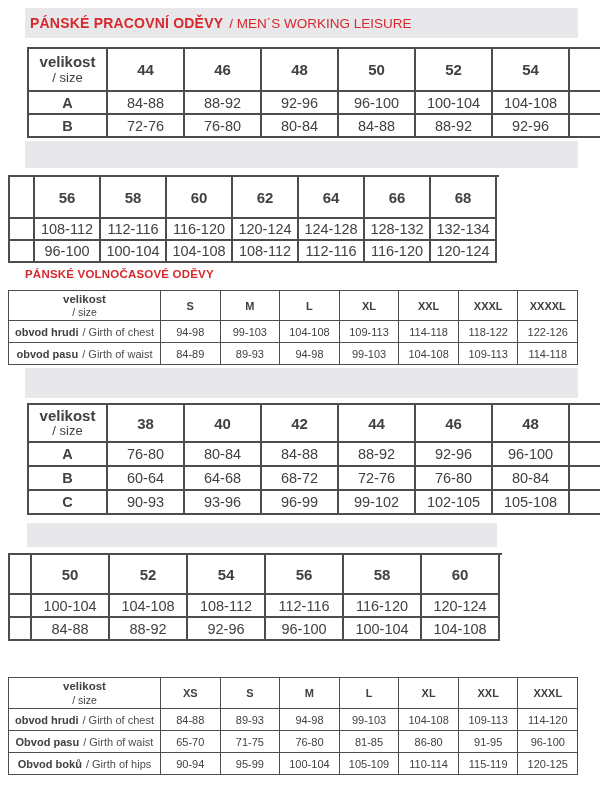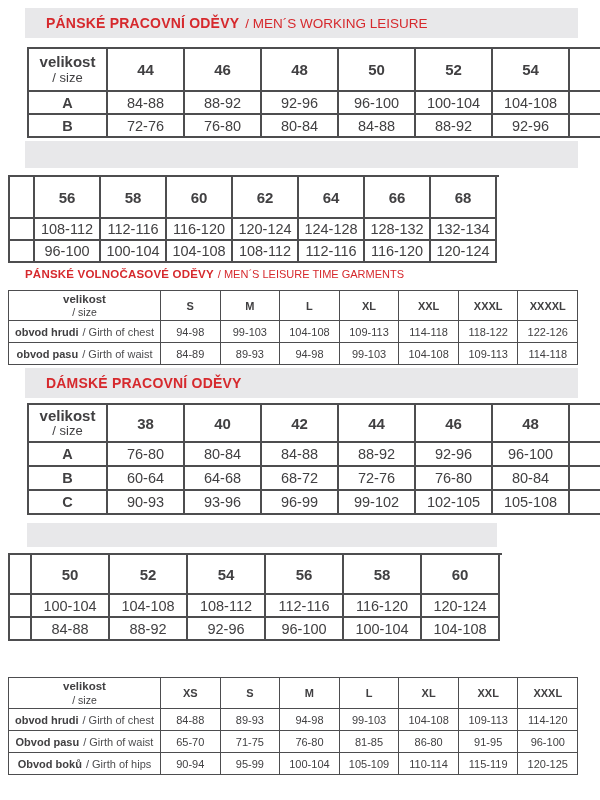--- a/index.html
+++ b/index.html
@@ -4,21 +4,21 @@
 <style>
   html,body{margin:0;padding:0;}
   body{
     width:600px;height:800px;overflow:hidden;position:relative;
     background:#ffffff;color:#414042;
     font-family:"Liberation Sans", sans-serif;
   }
   .heading-bar{
     position:absolute;left:25px;width:553px;height:30px;
     background:#e8e8ea;display:flex;align-items:center;
-    padding-left:21px;box-sizing:border-box;white-space:nowrap;
+    padding-left:5px;box-sizing:border-box;white-space:nowrap;
   }
   .h-cz{color:#d6292d;font-weight:bold;font-size:14px;letter-spacing:.2px;}
   .h-en{color:#d6292d;font-size:13.5px;margin-left:6px;}
   .sub-heading{
     position:absolute;left:25px;display:flex;align-items:center;white-space:nowrap;
   }
   .sub-heading .h-cz{font-size:11.5px;}
   .sub-heading .h-en{font-size:11px;margin-left:4px;}
   .spacer-bar{position:absolute;background:#e8e8ea;}
 
@@ -113,21 +113,20 @@
     <div class="cells"><div class="cell">108-112</div><div class="cell">112-116</div><div class="cell">116-120</div><div class="cell">120-124</div><div class="cell">124-128</div><div class="cell">128-132</div><div class="cell">132-134</div></div>
   </div>
   <div class="trow">
     <div class="cell sliver"></div>
     <div class="cells"><div class="cell">96-100</div><div class="cell">100-104</div><div class="cell">104-108</div><div class="cell">108-112</div><div class="cell">112-116</div><div class="cell">116-120</div><div class="cell">120-124</div></div>
   </div>
 </div>
 
 <div class="sub-heading" style="top:268px;">
   <span class="h-cz">PÁNSKÉ VOLNOČASOVÉ ODĚVY</span>
-  <span class="h-en">/ MEN´S LEISURE TIME GARMENTS</span>
 </div>
 
 <div class="tbl b1 t-sm t3" style="top:290px;left:8px;">
   <div class="trow thead">
     <div class="cell lbl vstack">
       <div class="l1">velikost</div>
       <div class="l2">/ size</div>
     </div>
     <div class="cells"><div class="cell">S</div><div class="cell">M</div><div class="cell">L</div><div class="cell">XL</div><div class="cell">XXL</div><div class="cell">XXXL</div><div class="cell">XXXXL</div></div>
   </div>
@@ -141,21 +140,20 @@
   <div class="trow">
     <div class="cell lbl hlabel">
       <span class="lc">obvod pasu</span>
       <span class="le">/ Girth of waist</span>
     </div>
     <div class="cells"><div class="cell">84-89</div><div class="cell">89-93</div><div class="cell">94-98</div><div class="cell">99-103</div><div class="cell">104-108</div><div class="cell">109-113</div><div class="cell">114-118</div></div>
   </div>
 </div>
 
 <div class="heading-bar" style="top:368px;">
-  <span class="h-cz">DÁMSKÉ PRACOVNÍ ODĚVY</span>
 </div>
 
 <div class="tbl b2 t-cut t4" style="top:403px;left:27px;">
   <div class="trow thead">
     <div class="cell lbl vstack">
       <div class="l1">velikost</div>
       <div class="l2">/ size</div>
     </div>
     <div class="cells"><div class="cell">38</div><div class="cell">40</div><div class="cell">42</div><div class="cell">44</div><div class="cell">46</div><div class="cell">48</div></div>
     <div class="cell partial"></div>

